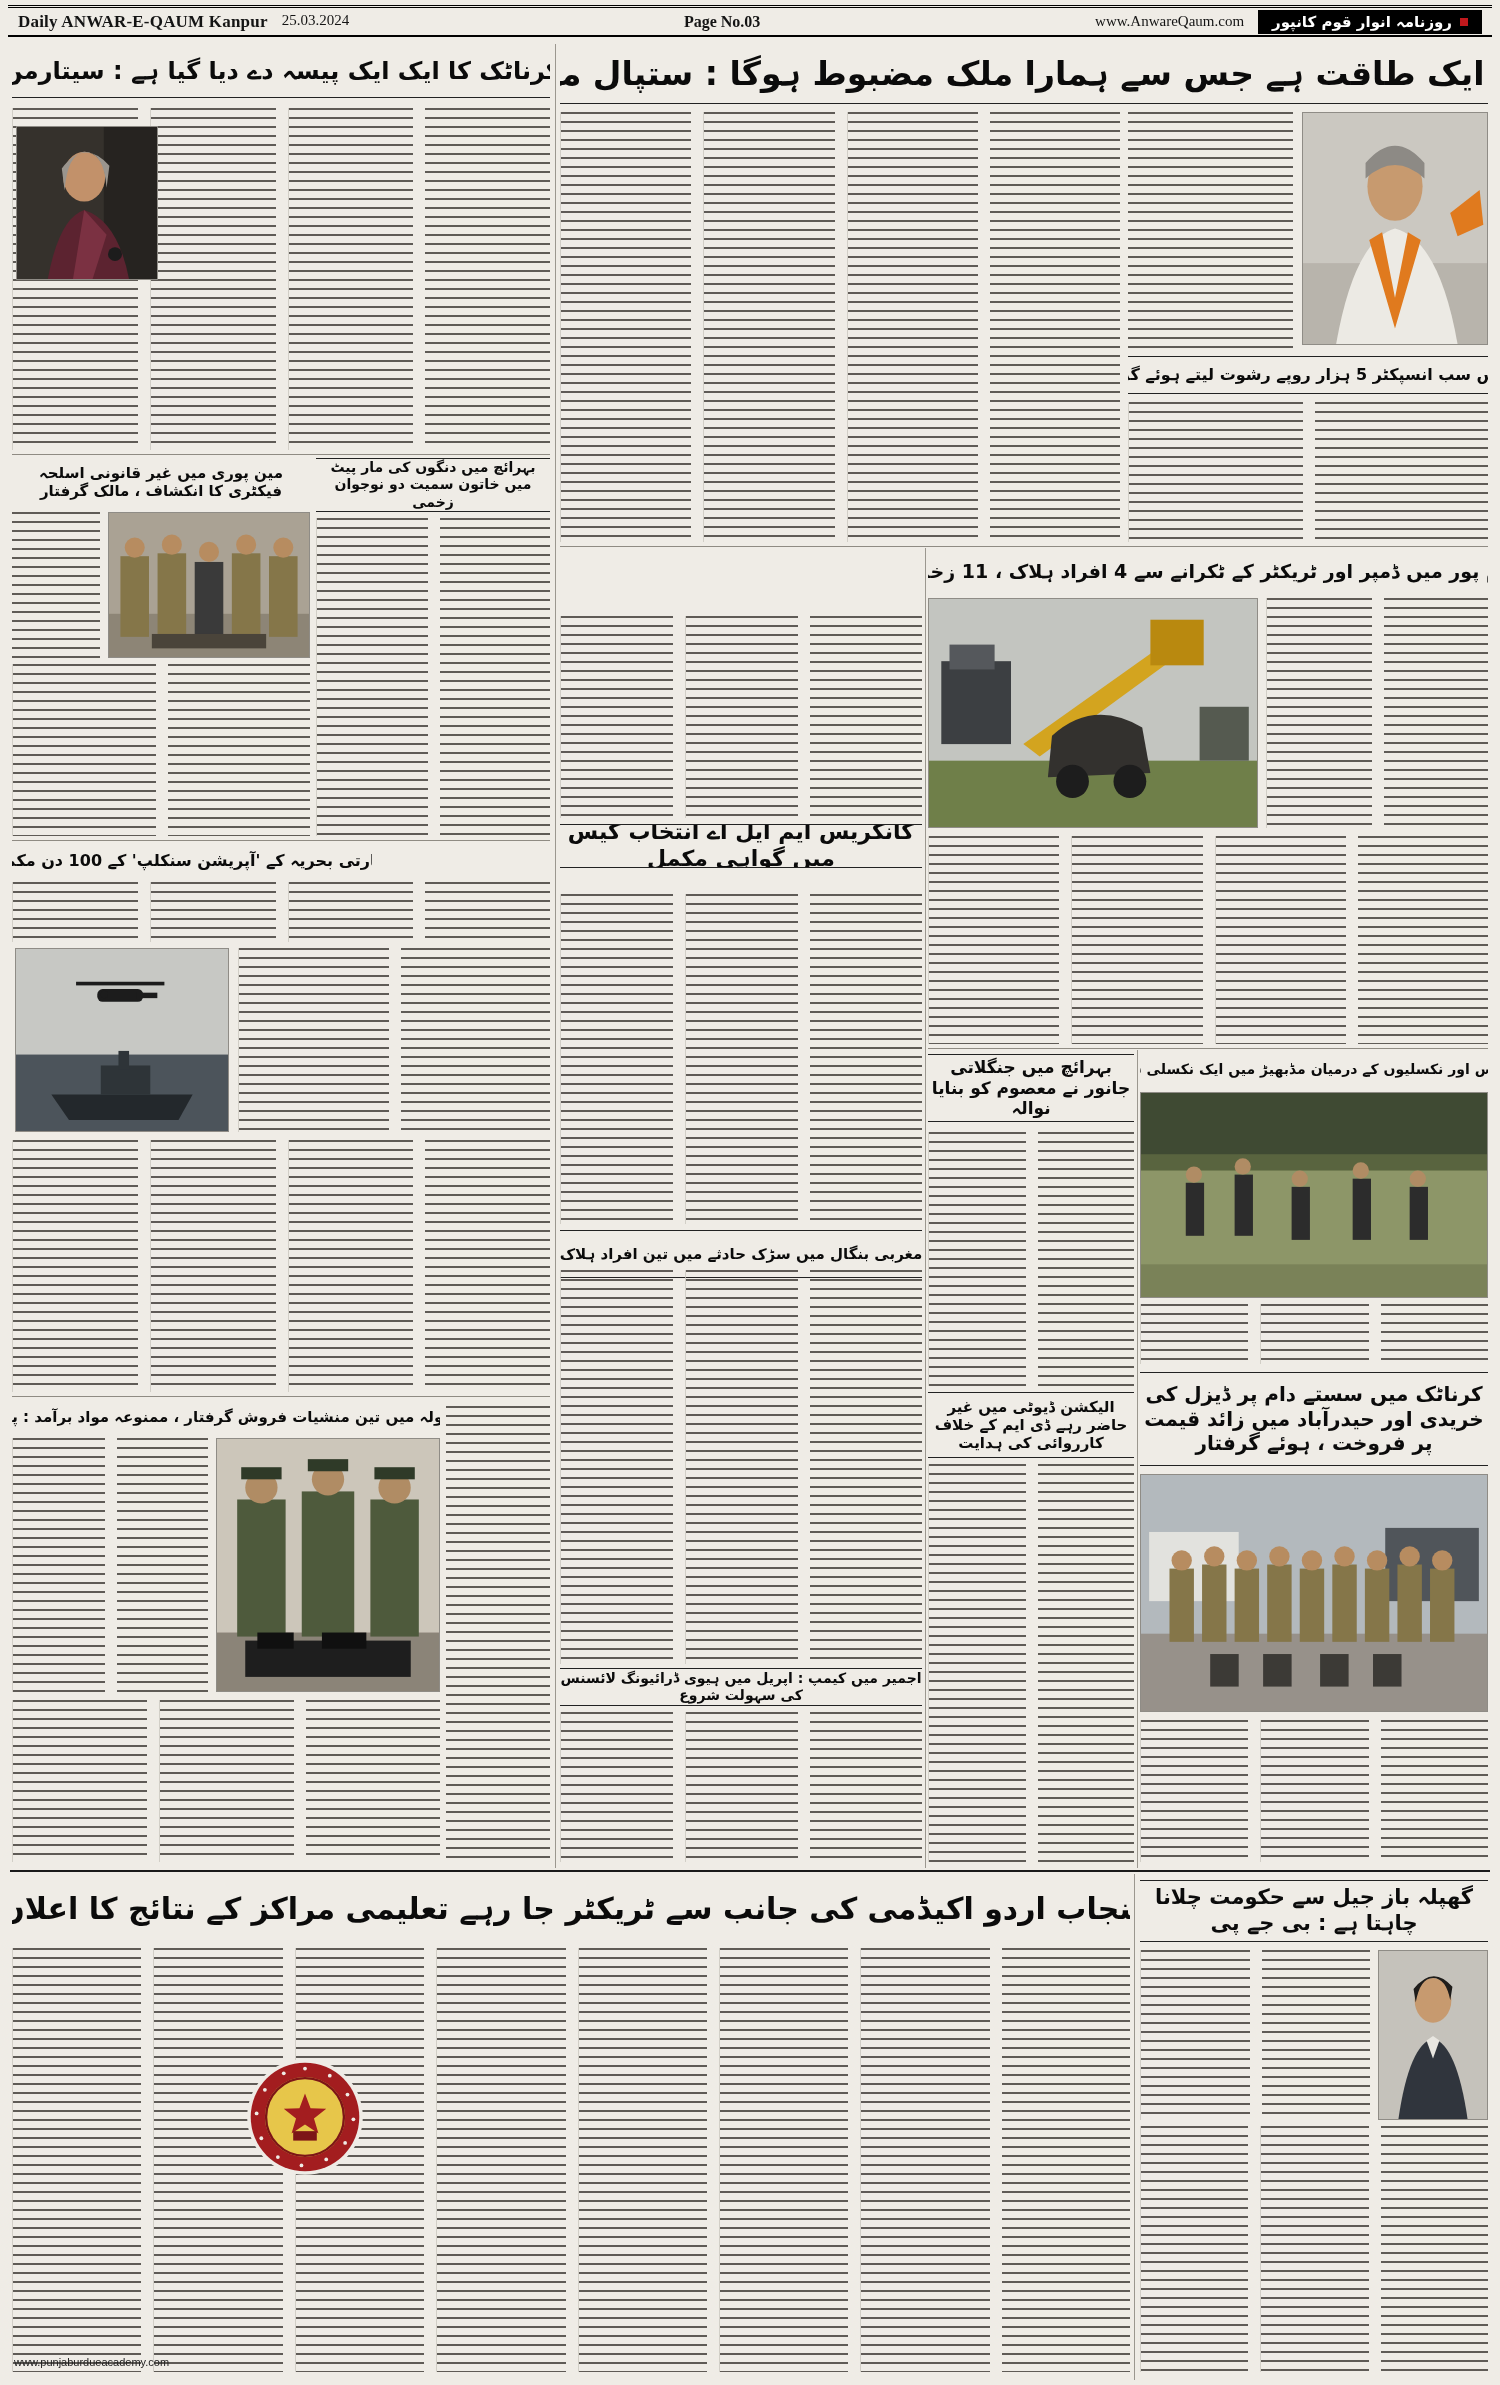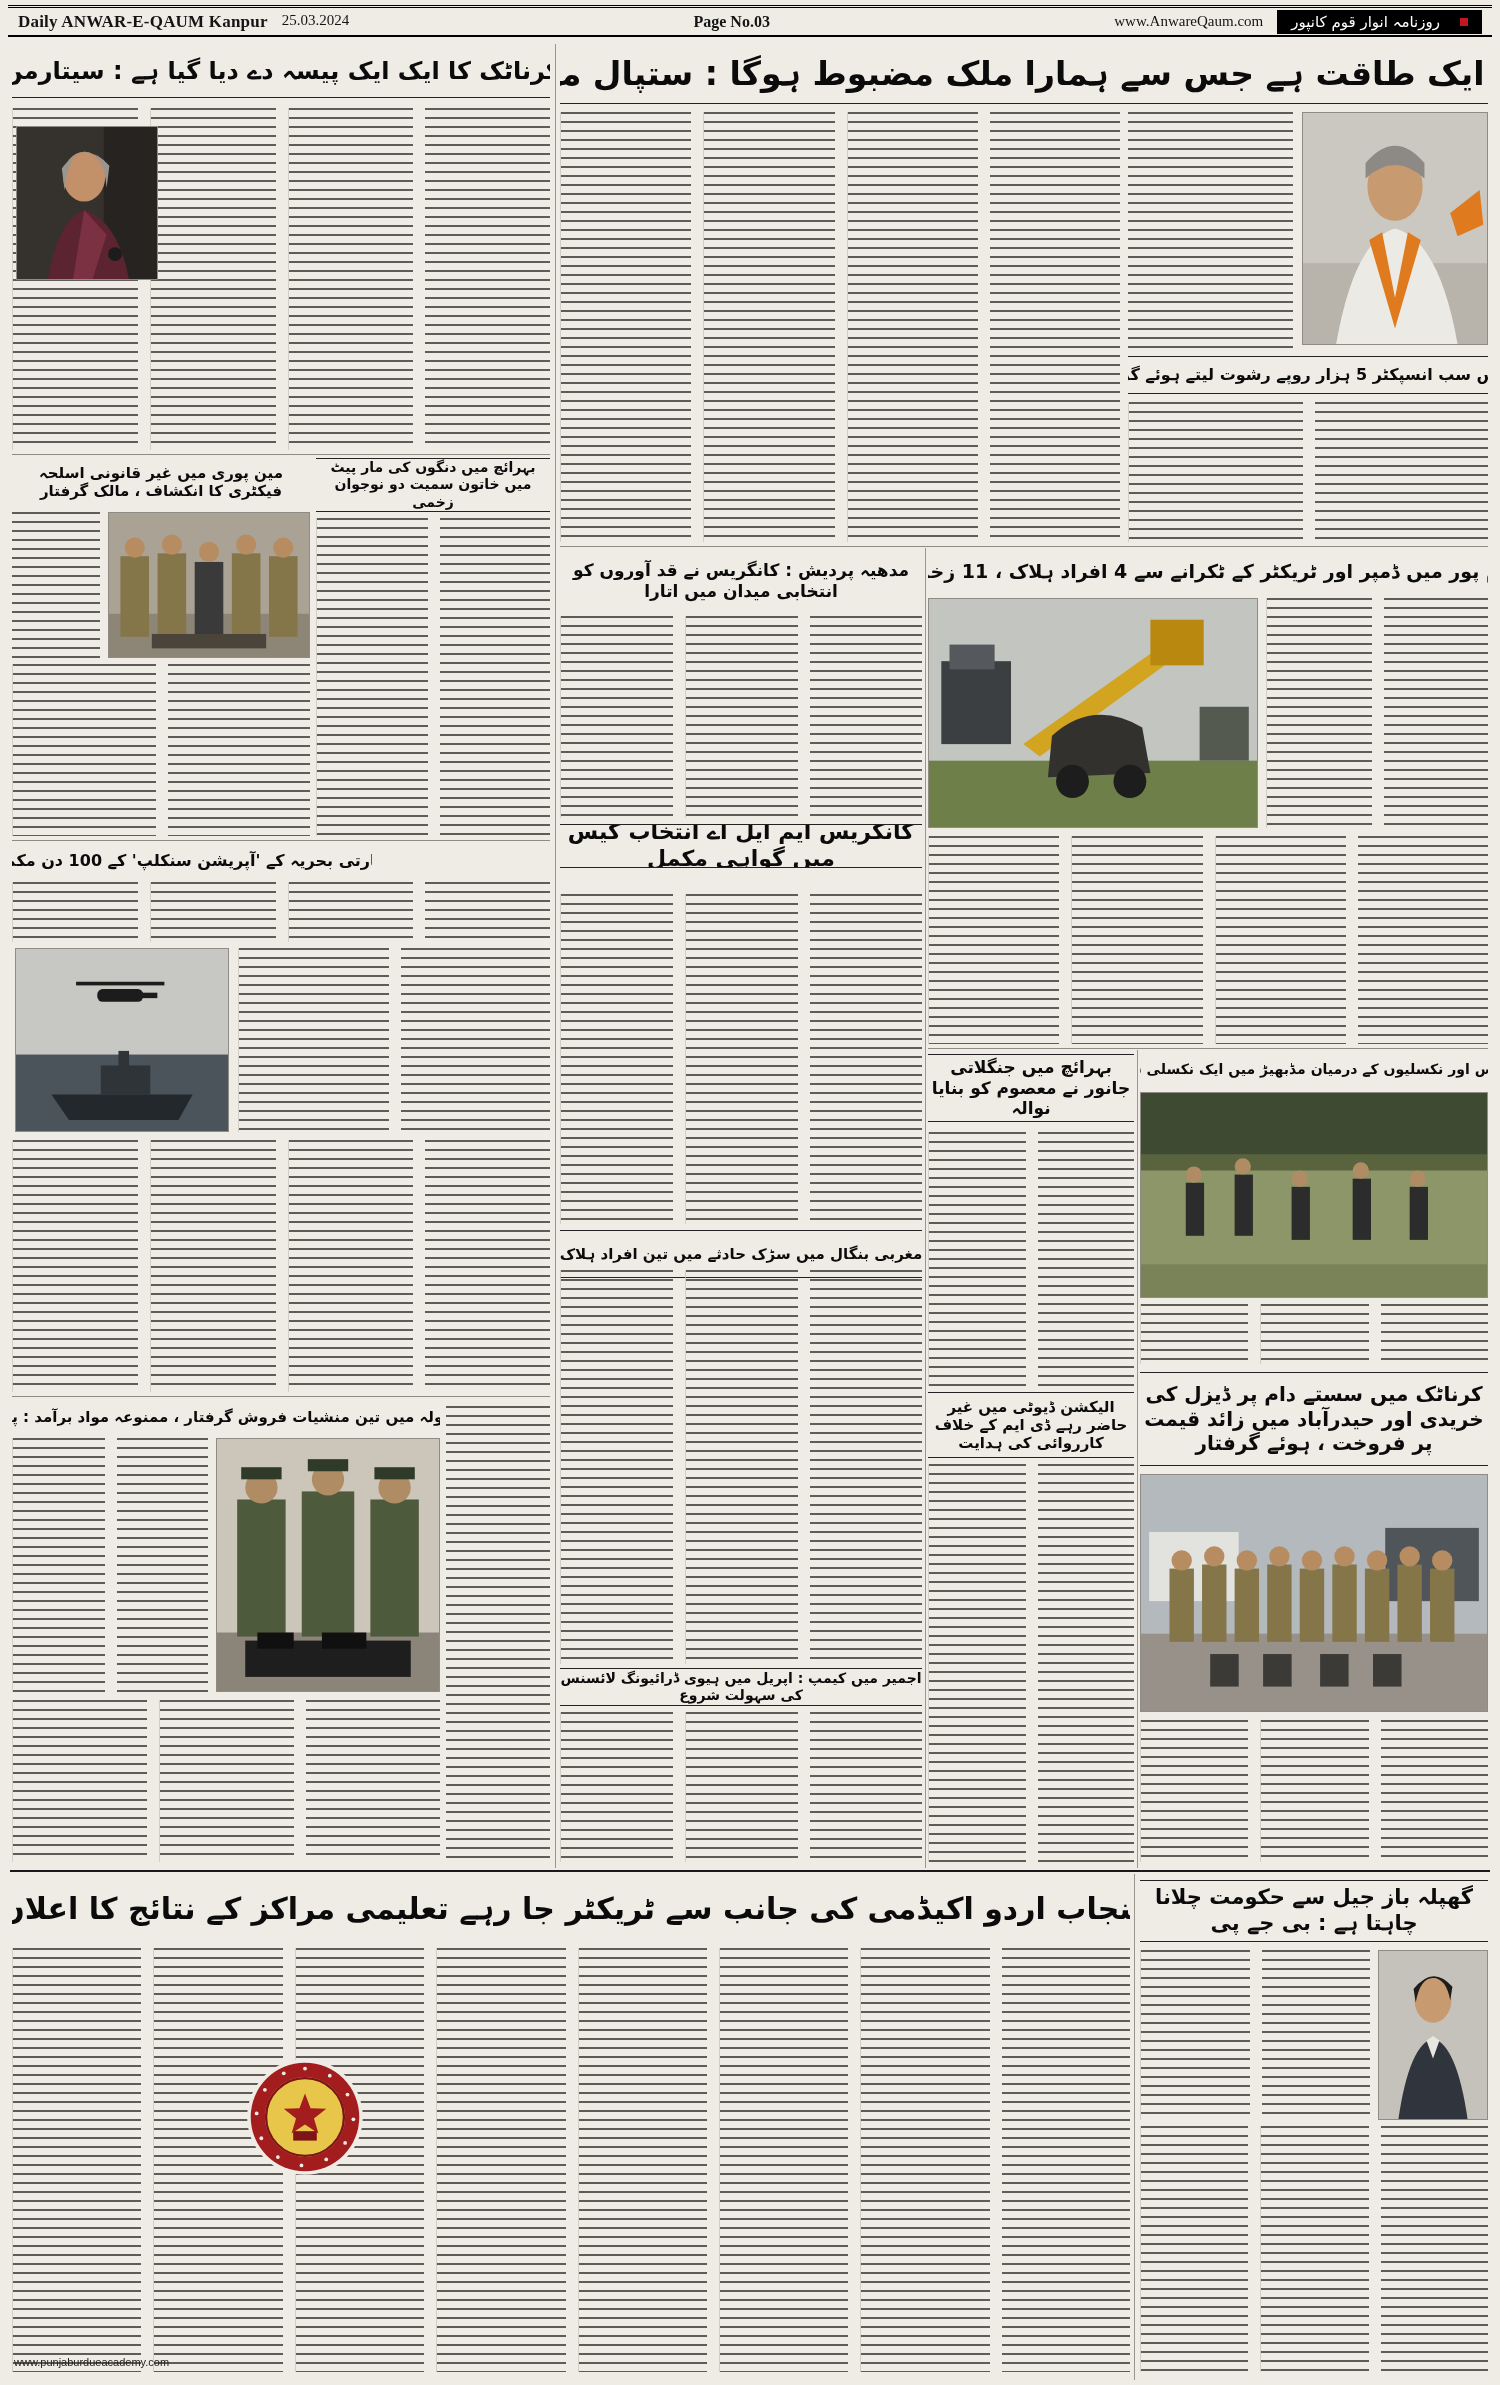--- a/index.html
+++ b/index.html
@@ -7,22 +7,22 @@
   body{background:#cfccc5;font-family:"DejaVu Sans",sans-serif}
   .page{position:relative;width:1500px;height:2385px;background:#efece6;color:#141414;overflow:hidden}
   .abs{position:absolute}
   
   .masthead{display:flex;align-items:center;justify-content:space-between;
     border-top:3px double #000;border-bottom:2px solid #000;padding:2px 10px;background:#efece6}
   .mh-left{font-family:"Liberation Serif",serif;font-weight:bold;font-size:17px;letter-spacing:.2px}
   .mh-date{font-family:"Liberation Serif",serif;font-size:15px;margin-left:14px}
   .mh-center{font-family:"Liberation Serif",serif;font-weight:bold;font-size:16px}
   .mh-site{font-family:"Liberation Serif",serif;font-size:15px;margin-right:14px}
-  .mh-urdu{background:#000;color:#fff;direction:rtl;font-weight:normal;font-size:15px;
-    padding:3px 14px;display:flex;align-items:center;gap:20px}
+  .mh-urdu{background:#000;color:#fff;direction:rtl;font-weight:bold;font-size:15px;
+    padding:3px 14px;display:flex;align-items:center;gap:8px}
   .mh-urdu .red{width:8px;height:8px;background:#c0181c;display:inline-block}
   
   .hl{direction:rtl;font-weight:bold;color:#0b0b0b;display:flex;align-items:center;justify-content:center;
       text-align:center;line-height:1.22;overflow:hidden}
   .nw{white-space:nowrap}
   .rule-b{border-bottom:1.5px solid #222}
   .rule-tb{border-top:1.5px solid #222;border-bottom:1.5px solid #222}
   
   .body-block{display:flex;flex-direction:row-reverse;gap:12px}
   .col{flex:1;opacity:.78;
@@ -103,21 +103,20 @@
       <path d="M32 30 Q48 8 66 28 L64 44 Q62 18 48 18 Q36 20 34 46 Z" fill="#9a958e"></path>
       <path d="M22 110 Q30 66 48 60 Q72 68 80 110 Z" fill="#5c2330"></path>
       <path d="M48 60 L64 78 L54 110 L40 110 Z" fill="#7b3142"></path>
       <circle cx="70" cy="92" r="5" fill="#1c1c1c"></circle>
     </svg>
   </div>
 
   <div class="abs hdiv" style="left:560px;top:546px;width:928px"></div>
   <div class="abs hdiv" style="left:12px;top:454px;width:538px"></div>
 
-  <div class="abs hl" style="left:560px;top:552px;width:362px;height:58px;font-size:17px">مدھیہ پردیش : کانگریس نے قد آوروں کو انتخابی میدان میں اتارا</div>
   <div class="abs body-block" style="left:560px;top:616px;width:362px;height:202px">
       <div class="col"></div>
       <div class="col"></div>
       <div class="col"></div>
     </div>
 
   <div class="abs hl rule-tb" style="left:560px;top:824px;width:362px;height:44px;font-size:22px">کانگریس ایم ایل اے انتخاب کیس میں گواہی مکمل</div>
   <div class="abs body-block" style="left:560px;top:894px;width:362px;height:330px">
       <div class="col"></div>
       <div class="col"></div>

